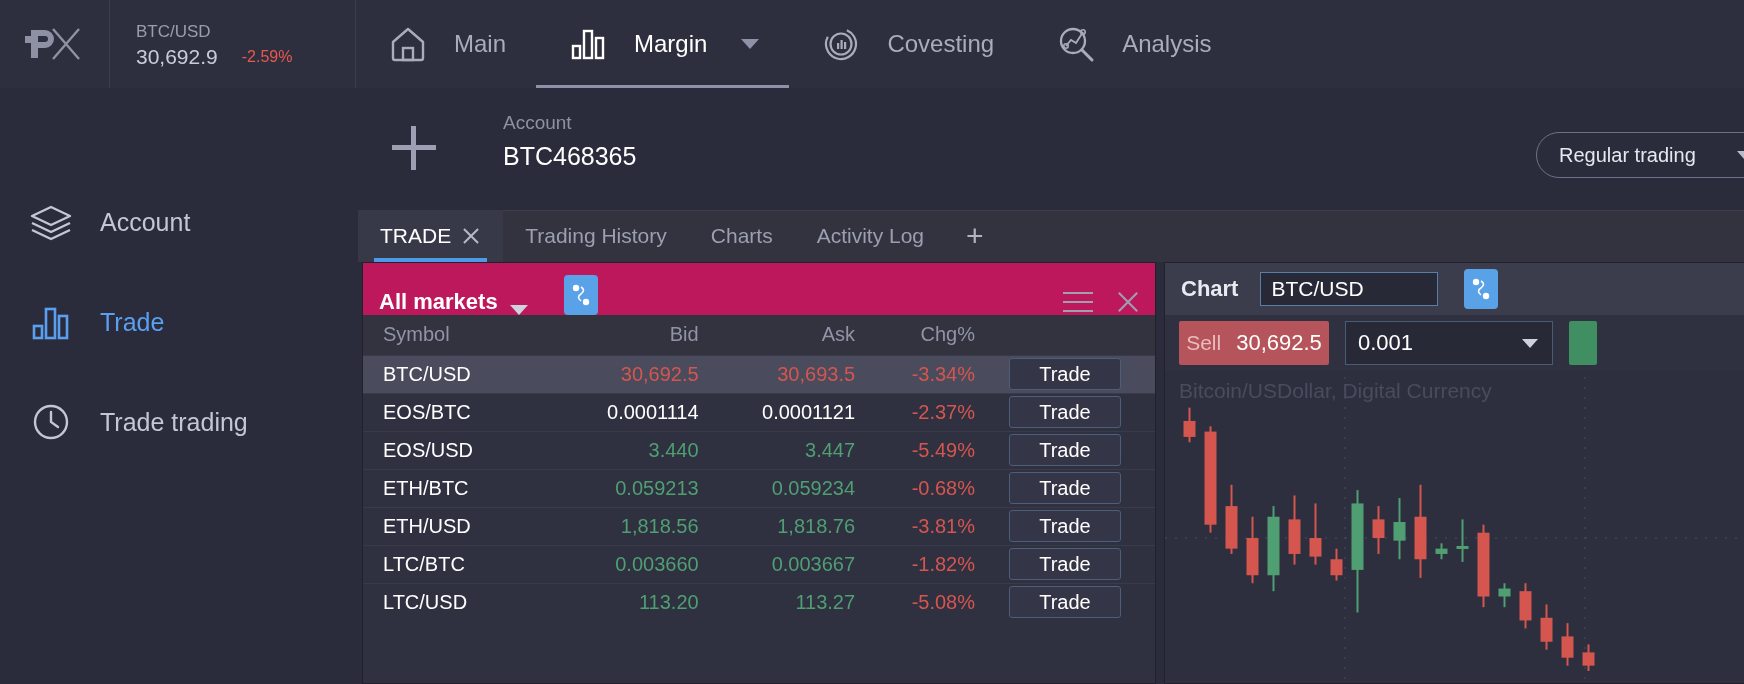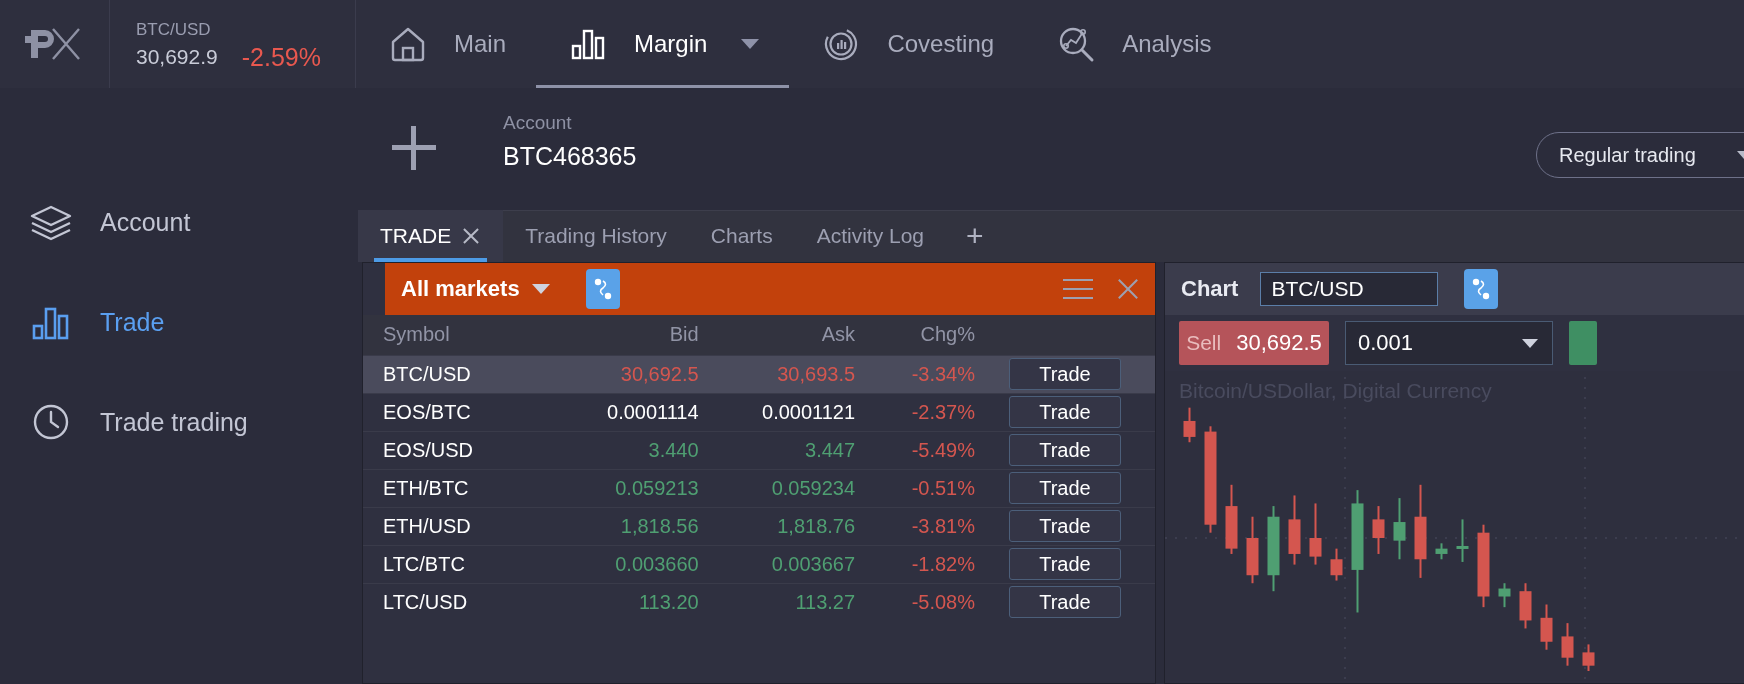--- a/index.html
+++ b/index.html
@@ -23,21 +23,21 @@
     border-right: 1px solid #3b3c4d;
   }
   .logo-svg { width: 64px; height: 48px; }
   .ticker-cell {
     width: 246px; padding-left: 26px; display: flex; flex-direction: column;
     justify-content: center; border-right: 1px solid #3b3c4d;
   }
   .ticker-pair { font-size: 17px; color: #9a9db0; line-height: 26px; }
   .ticker-row { display: flex; align-items: center; gap: 24px; }
   .ticker-price { font-size: 21px; color: #c9ccd8; }
-  .ticker-chg { font-size: 25px; color: #e8584f; }
+  .ticker-chg { font-size: 16px; color: #e8584f; }
 
   .nav { display: flex; align-items: stretch; }
   .nav-item {
     display: flex; align-items: center; gap: 24px;
     padding: 0 30px; position: relative; cursor: pointer;
   }
   .nav-item .nav-label { font-size: 24px; color: #a9acbd; }
   .nav-item.active .nav-label { color: #ffffff; }
   .nav-item.active .underline {
     position: absolute; left: 0; right: 0; bottom: 0; height: 3px; background: #8e92a8;
@@ -118,22 +118,22 @@
   .tab-close:after { transform: rotate(-45deg); }
   .tab-add { font-size: 30px; color: #b0b3c2; padding: 0 20px; cursor: pointer;
     display:flex; align-items:center; height: 52px; }
 
   
   .markets {
     position: absolute; top: 262px; left: 362px; width: 794px; height: 422px;
     background: #2f3040; border: 1px solid #20212c;
   }
   .mk-head {
-    height: 52px; background: #c2410c; display: flex; align-items: center;
-    padding-left: 16px; position: relative; margin-left: 22px;
+    height: 52px; background: #be185d; display: flex; align-items: flex-end;
+    padding-left: 16px; position: relative;
   }
   .mk-title { font-size: 22px; font-weight: bold; color: #ffffff; }
   .mk-caret {
     width: 0; height: 0; margin-left: 12px;
     border-left: 9px solid transparent; border-right: 9px solid transparent;
     border-top: 10px solid #cfd2de;
   }
   .link-btn {
     margin-left: 36px; width: 34px; height: 40px; border-radius: 4px;
     background: #5aa2e8; display: flex; align-items: center; justify-content: center;
@@ -407,21 +407,21 @@
             <td class="up">3.447</td>
             <td class="down">-5.49%</td>
             <td class="c-act">
               <div class="trade-btn">Trade</div>
             </td>
           </tr>
           <tr>
             <td class="c-sym">ETH/BTC</td>
             <td class="up">0.059213</td>
             <td class="up">0.059234</td>
-            <td class="down">-0.51%</td>
+            <td class="down">-0.68%</td>
             <td class="c-act">
               <div class="trade-btn">Trade</div>
             </td>
           </tr>
           <tr>
             <td class="c-sym">ETH/USD</td>
             <td class="up">1,818.56</td>
             <td class="up">1,818.76</td>
             <td class="down">-3.81%</td>
             <td class="c-act">

